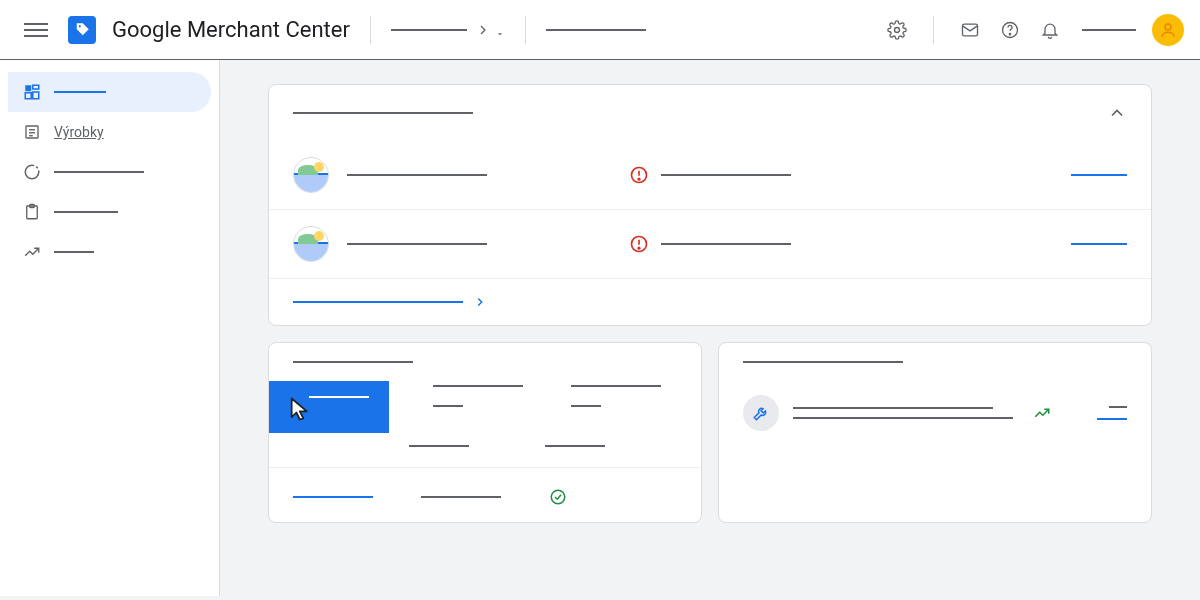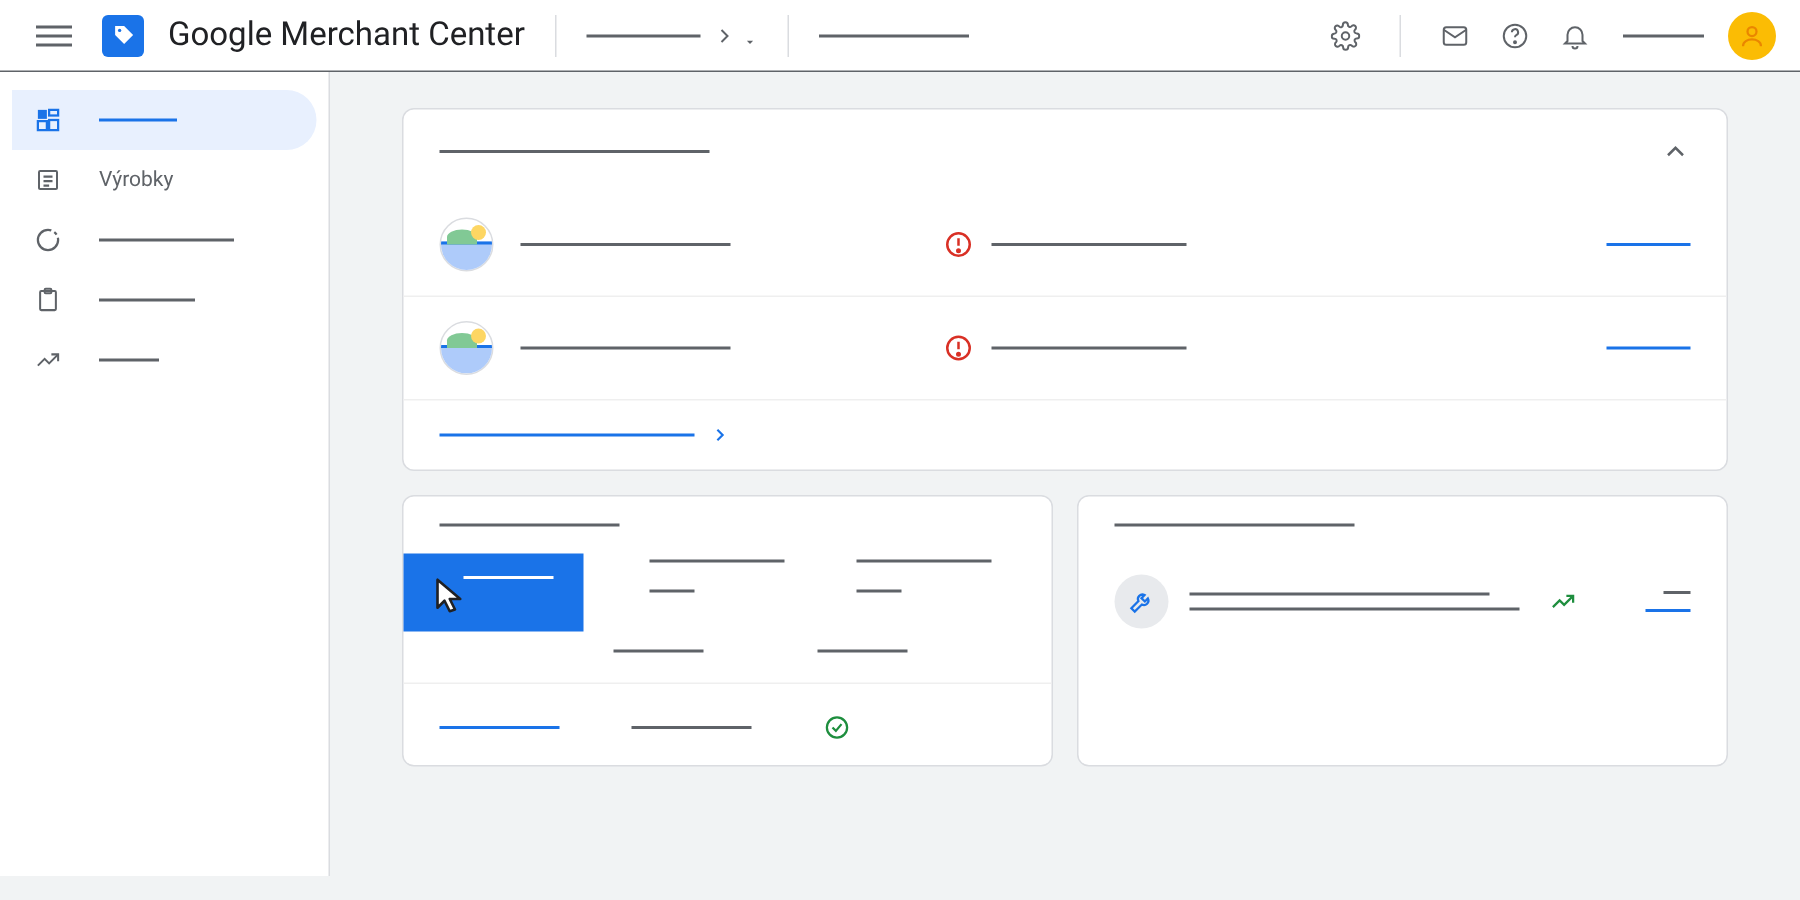--- a/index.html
+++ b/index.html
@@ -1,37 +1,37 @@
 <!DOCTYPE html>
 <html><head>
 <meta charset="utf-8">
 <style>
 * { margin: 0; padding: 0; box-sizing: border-box; }
 body { font-family: 'Google Sans', Roboto, Arial, sans-serif; background: #f1f3f4; width: 1200px; height: 600px; overflow: hidden; color: #202124; }
 
 
-.header { height: 48px; background: #fff; border-bottom: 1px solid #5f6368; display: flex; align-items: center; padding: 0 16px; gap: 12px; }
+.header { height: 60px; background: #fff; border-bottom: 1px solid #5f6368; display: flex; align-items: center; padding: 0 16px; gap: 12px; }
 .menu-btn { width: 24px; height: 24px; display: flex; flex-direction: column; justify-content: center; gap: 4px; cursor: pointer; padding: 8px; box-sizing: content-box; }
 .menu-btn span { height: 2px; background: #5f6368; }
 .logo { width: 28px; height: 28px; background: #1a73e8; border-radius: 4px; display: flex; align-items: center; justify-content: center; }
 .logo svg { width: 18px; height: 18px; }
 .app-title { font-size: 22px; color: #202124; margin-left: 4px; }
 .header-sep { width: 1px; height: 28px; background: #dadce0; margin: 0 8px; }
 .account-switcher { display: flex; align-items: center; gap: 8px; cursor: pointer; }
 .account-line { width: 76px; height: 2px; background: #5f6368; }
 .search-line { width: 100px; height: 2px; background: #5f6368; }
 .header-right { margin-left: auto; display: flex; align-items: center; gap: 16px; }
 .header-icon { width: 24px; height: 24px; color: #5f6368; cursor: pointer; display: flex; align-items: center; justify-content: center; }
 .user-line { width: 54px; height: 2px; background: #5f6368; margin-left: 4px; }
 .avatar { width: 32px; height: 32px; border-radius: 50%; background: #fbbc04; display: flex; align-items: center; justify-content: center; }
 
 
 .body { display: flex; height: calc(100% - 64px); }
 .sidebar { width: 220px; background: #fff; border-right: 1px solid #dadce0; padding: 12px 8px; }
-.nav-item { display: flex; align-items: center; gap: 24px; padding: 10px 14px; border-radius: 0 20px 20px 0; cursor: pointer; color: #5f6368; font-size: 14px; }
+.nav-item { display: flex; align-items: center; gap: 12px; padding: 10px 14px; border-radius: 0 20px 20px 0; cursor: pointer; color: #5f6368; font-size: 14px; text-decoration: underline; }
 .nav-item.active { background: #e8f0fe; color: #1a73e8; }
 .nav-icon { width: 20px; height: 20px; display: flex; align-items: center; justify-content: center; }
 .nav-label-line { height: 2px; background: #5f6368; }
 .nav-item.active .nav-label-line { background: #1a73e8; }
 
 
 .main { flex: 1; padding: 24px 48px; overflow: auto; }
 .card { background: #fff; border: 1px solid #dadce0; border-radius: 8px; margin-bottom: 16px; }
 .card-header { padding: 18px 24px; display: flex; align-items: center; justify-content: space-between; }
 .card-title-line { width: 180px; height: 2px; background: #5f6368; }

